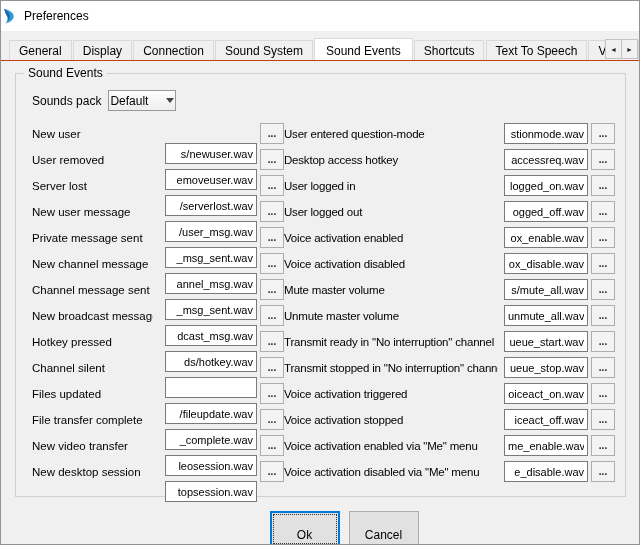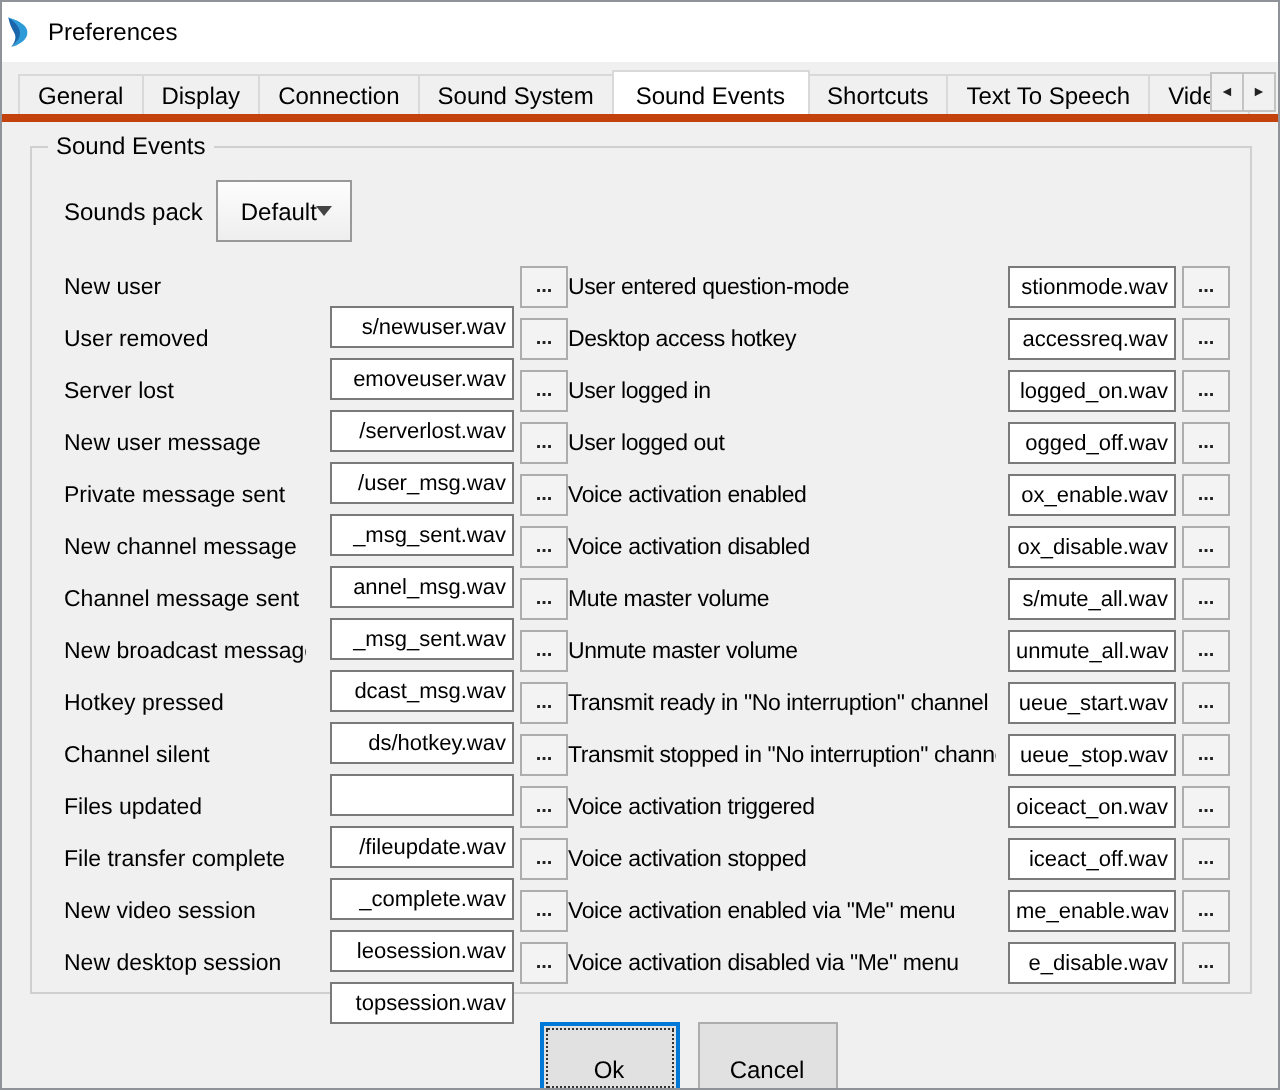--- a/index.html
+++ b/index.html
@@ -4,41 +4,41 @@
 <style>
   * { margin:0; padding:0; }
   html,body { background:#fff; font-family:"Liberation Sans",sans-serif; }
   .window { box-sizing:border-box; width:640px; height:545px; border:1px solid #8f9399;
             background:#f0f0f0; overflow:hidden; position:relative; }
   .titlebar { height:30px; background:#ffffff; display:flex; align-items:center;
               padding:0 0; gap:7px; font-size:12px; color:#000; }
   .app-icon svg { width:16px; height:16px; display:block; }
 
   .tabbar { position:relative; display:flex; align-items:flex-end; padding:8px 0 0 8px;
-            height:30px; box-sizing:border-box; border-bottom:4px solid #c2410c;
-            white-space:nowrap; overflow:hidden; }
+            height:30px; box-sizing:border-box; border-bottom:1px solid #c2410c;
+            white-space:nowrap; overflow:hidden;justify-content:space-between; }
   .tab { box-sizing:border-box; height:20px; padding:3px 9px 0; font-size:12px;
          background:#f0f0f0; border:1px solid #d9d9d9; border-bottom:none; color:#000; }
   .tab + .tab { margin-left:-1px; }
   .tab.selected { background:#fff; height:23px; padding:5px 11px 0; margin-bottom:-1px;
                   position:relative; z-index:2; }
   .tabscroll { position:absolute; right:1px; bottom:1px; display:flex; z-index:3; }
   .scrollbtn { width:17px; height:20px; border:1px solid #c3c3c3; background:#f1f1f1;
                font-size:7px; color:#222; display:flex; align-items:center; justify-content:center; }
   .scrollbtn + .scrollbtn { margin-left:-1px; }
 
   .groupbox { margin:12px 13px 0 14px; border:1px solid #d0d0d0; position:relative;
               padding:16px 10px 8px 16px; height:424px; box-sizing:border-box; }
   .legend { position:absolute; top:-8px; left:8px; background:#f0f0f0; padding:0 4px;
             font-size:12px; color:#000; }
 
   .sounds-row { display:flex; align-items:center; gap:7px; margin-bottom:12px; font-size:12px; }
-  .combo { box-sizing:border-box; width:68px; height:31px; border:1px solid #999;
+  .combo { box-sizing:border-box; width:68px; height:21px; border:1px solid #999;
            background:linear-gradient(#fdfdfd,#eeeeee); display:flex; align-items:center;
-           padding:0 11px; font-size:12px; }
+           padding:0 1px; font-size:12px; }
   .combo .arrow { margin-left:auto; width:0; height:0; border-left:4px solid transparent;
                   border-right:4px solid transparent; border-top:5px solid #444; }
 
   .columns { display:flex; }
   .col-left  { flex:0 0 252px; width:252px; }
   .col-right { flex:1; min-width:0; }
 
   .row { display:flex; align-items:center; height:21px; margin-bottom:5px; }
   .lbl { font-size:11.5px; color:#000; white-space:nowrap; overflow:hidden; }
   .col-left  .lbl { flex:0 0 121px; }
@@ -161,21 +161,21 @@
             <span class="lbl">Files updated</span>
             <input class="inp" type="text" value="/fileupdate.wav" style="">
             <button class="browse">...</button>
           </div>
           <div class="row">
             <span class="lbl">File transfer complete</span>
             <input class="inp" type="text" value="_complete.wav" style="">
             <button class="browse">...</button>
           </div>
           <div class="row">
-            <span class="lbl">New video session</span>
+            <span class="lbl">New video transfer</span>
             <input class="inp" type="text" value="leosession.wav" style="">
             <button class="browse">...</button>
           </div>
           <div class="row">
             <span class="lbl">New desktop session</span>
             <input class="inp" type="text" value="topsession.wav" style="">
             <button class="browse">...</button>
           </div>
       </div>
       <div class="col-right">

